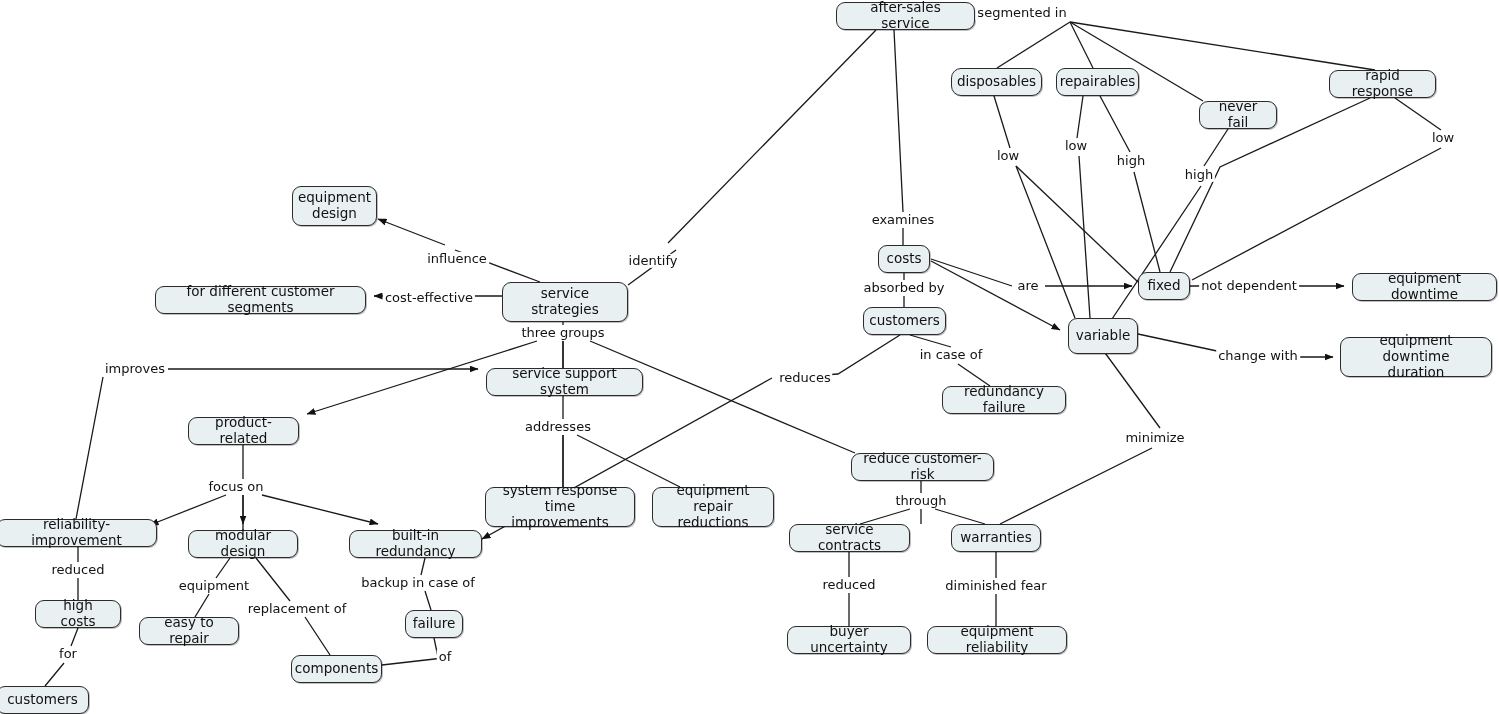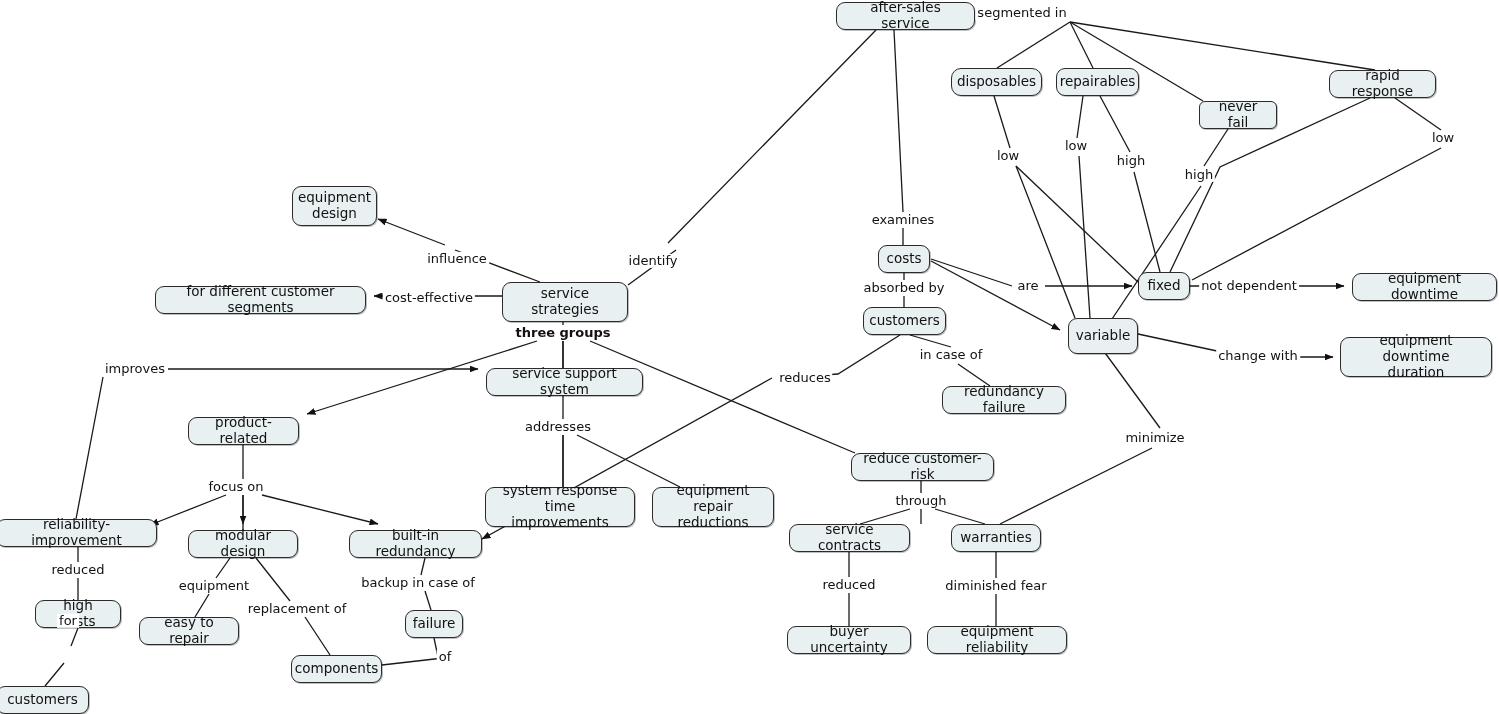--- a/index.html
+++ b/index.html
@@ -112,21 +112,21 @@
         <path d="M 910 509 L 860 524" fill="none" stroke="#1a1a1a" stroke-width="1.3"></path>
         <path d="M 935 509 L 985 524" fill="none" stroke="#1a1a1a" stroke-width="1.3"></path>
         <path d="M 849 552 L 849 577 M 849 593 L 849 626" fill="none" stroke="#1a1a1a" stroke-width="1.3"></path>
         <path d="M 996 552 L 996 578 M 996 594 L 996 626" fill="none" stroke="#1a1a1a" stroke-width="1.3"></path>
       </g>
   </svg>
   <div id="node-layer">
       <div class="node" style="left: 836px; top: 2px; width: 139px; height: 28px;">after-sales service</div>
       <div class="node" style="left: 951px; top: 68px; width: 91px; height: 28px; border-radius: 10px;">disposables</div>
       <div class="node" style="left: 1056px; top: 68px; width: 83px; height: 28px;">repairables</div>
-      <div class="node" style="left: 1199px; top: 101px; width: 78px; height: 28px; border-radius: 6px;">never fail</div>
+      <div class="node" style="left: 1199px; top: 101px; width: 78px; height: 28px;">never fail</div>
       <div class="node" style="left: 1329px; top: 70px; width: 107px; height: 28px;">rapid response</div>
       <div class="node" style="left: 878px; top: 245px; width: 52px; height: 28px;">costs</div>
       <div class="node" style="left: 863px; top: 307px; width: 83px; height: 28px;">customers</div>
       <div class="node" style="left: 1138px; top: 272px; width: 52px; height: 28px;">fixed</div>
       <div class="node" style="left: 1068px; top: 318px; width: 70px; height: 36px;">variable</div>
       <div class="node" style="left: 1352px; top: 273px; width: 145px; height: 28px;">equipment downtime</div>
       <div class="node" style="left: 1340px; top: 337px; width: 152px; height: 40px;">equipment downtime
 duration</div>
       <div class="node" style="left: 942px; top: 386px; width: 124px; height: 28px;">redundancy failure</div>
       <div class="node" style="left: 292px; top: 186px; width: 85px; height: 40px;">equipment
@@ -163,26 +163,26 @@
       <span class="edge-label" style="left: 1076px; top: 146px;">low</span>
       <span class="edge-label" style="left: 1131px; top: 161px;">high</span>
       <span class="edge-label" style="left: 1199px; top: 175px;">high</span>
       <span class="edge-label" style="left: 1443px; top: 138px;">low</span>
       <span class="edge-label" style="left: 1249px; top: 286px;">not dependent</span>
       <span class="edge-label" style="left: 1258px; top: 356px;">change with</span>
       <span class="edge-label" style="left: 951px; top: 355px;">in case of</span>
       <span class="edge-label" style="left: 1155px; top: 438px;">minimize</span>
       <span class="edge-label" style="left: 457px; top: 259px;">influence</span>
       <span class="edge-label" style="left: 429px; top: 298px;">cost-effective</span>
-      <span class="edge-label" style="left: 563px; top: 333px; font-weight: bold;">three groups</span>
+      <span class="edge-label" style="left: 563px; top: 333px;">three groups</span>
       <span class="edge-label" style="left: 135px; top: 369px;">improves</span>
       <span class="edge-label" style="left: 558px; top: 427px;">addresses</span>
       <span class="edge-label" style="left: 236px; top: 487px;">focus on</span>
       <span class="edge-label" style="left: 78px; top: 570px;">reduced</span>
-      <span class="edge-label" style="left: 68px; top: 621px;">for</span>
+      <span class="edge-label" style="left: 68px; top: 654px;">for</span>
       <span class="edge-label" style="left: 214px; top: 586px;">equipment</span>
       <span class="edge-label" style="left: 297px; top: 609px;">replacement of</span>
       <span class="edge-label" style="left: 418px; top: 583px;">backup in case of</span>
       <span class="edge-label" style="left: 445px; top: 657px;">of</span>
       <span class="edge-label" style="left: 805px; top: 378px;">reduces</span>
       <span class="edge-label" style="left: 921px; top: 501px;">through</span>
       <span class="edge-label" style="left: 849px; top: 585px;">reduced</span>
       <span class="edge-label" style="left: 996px; top: 586px;">diminished fear</span>
     </div>
 </div>

